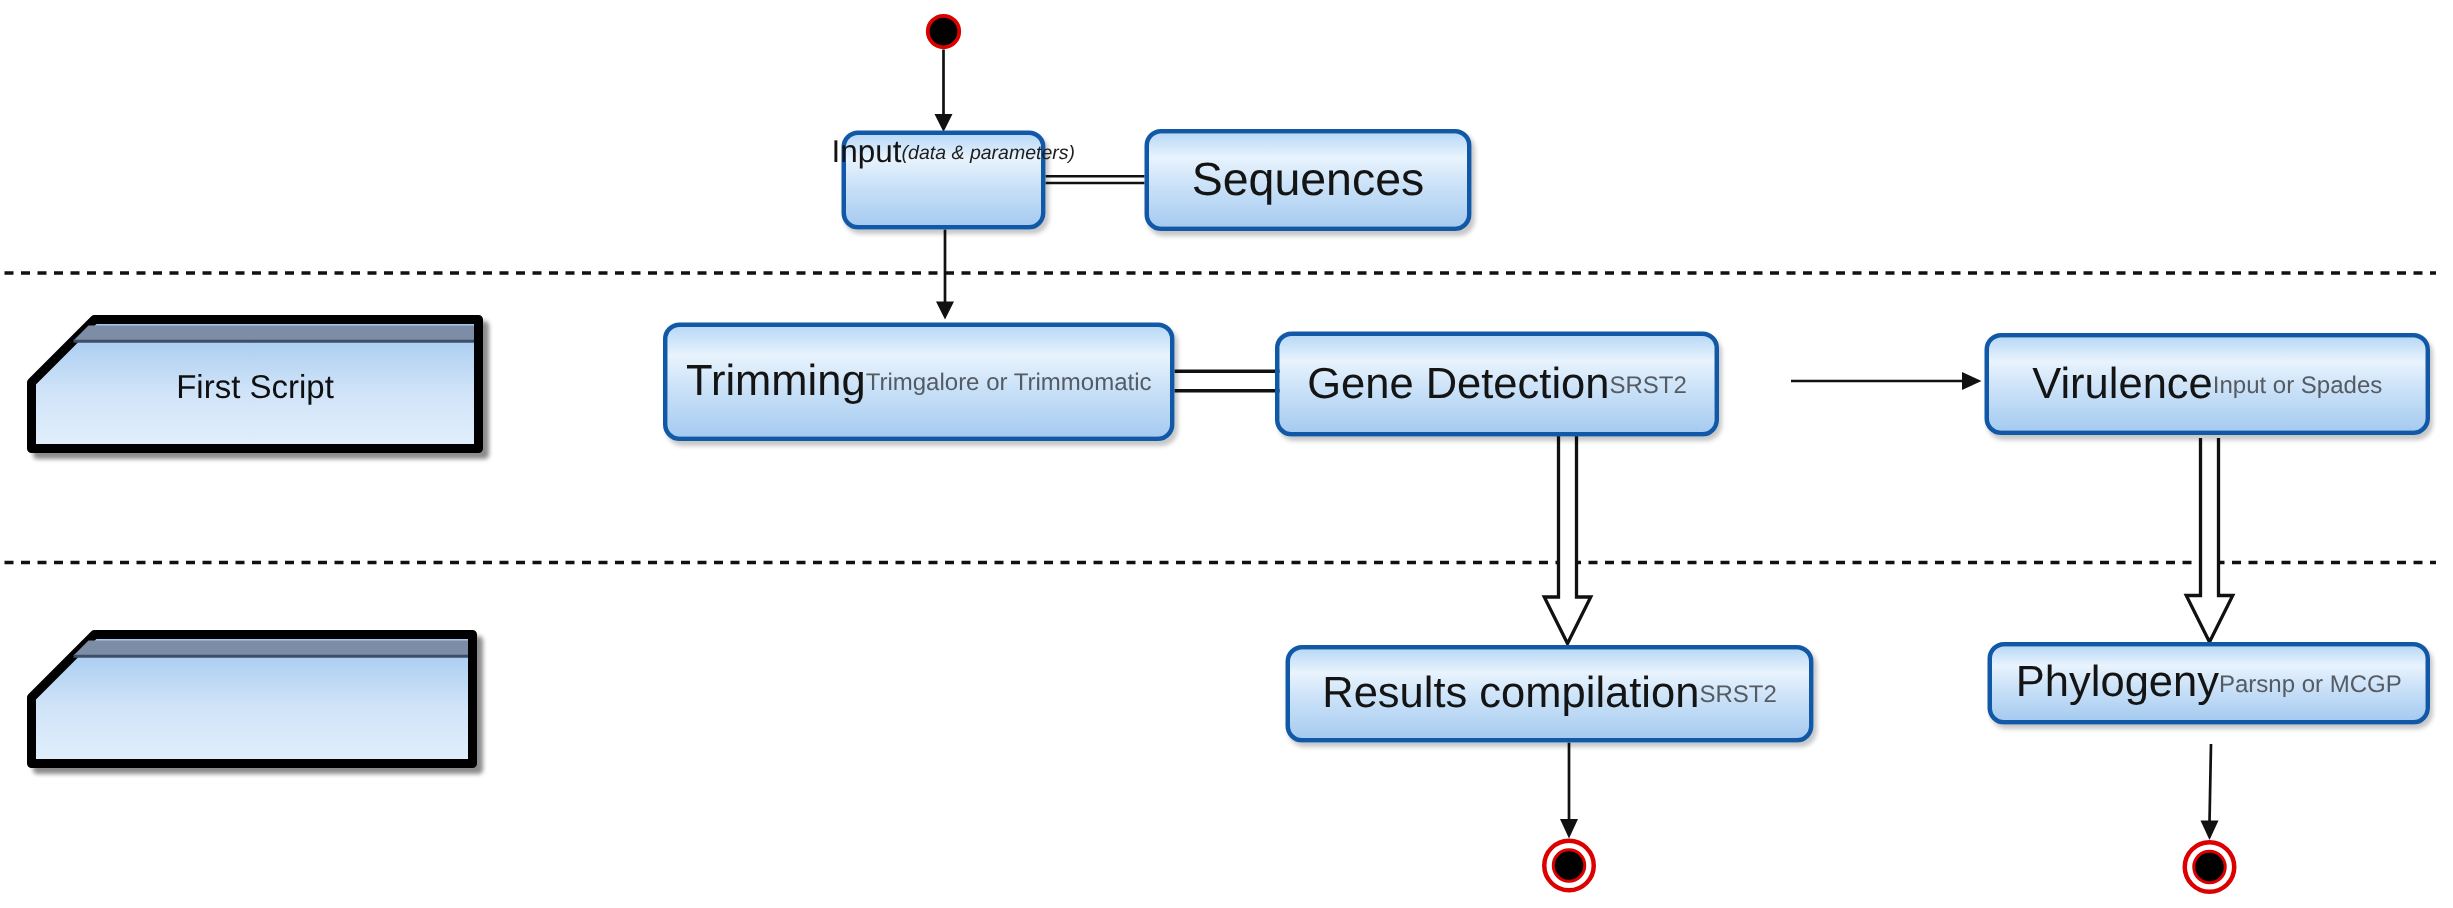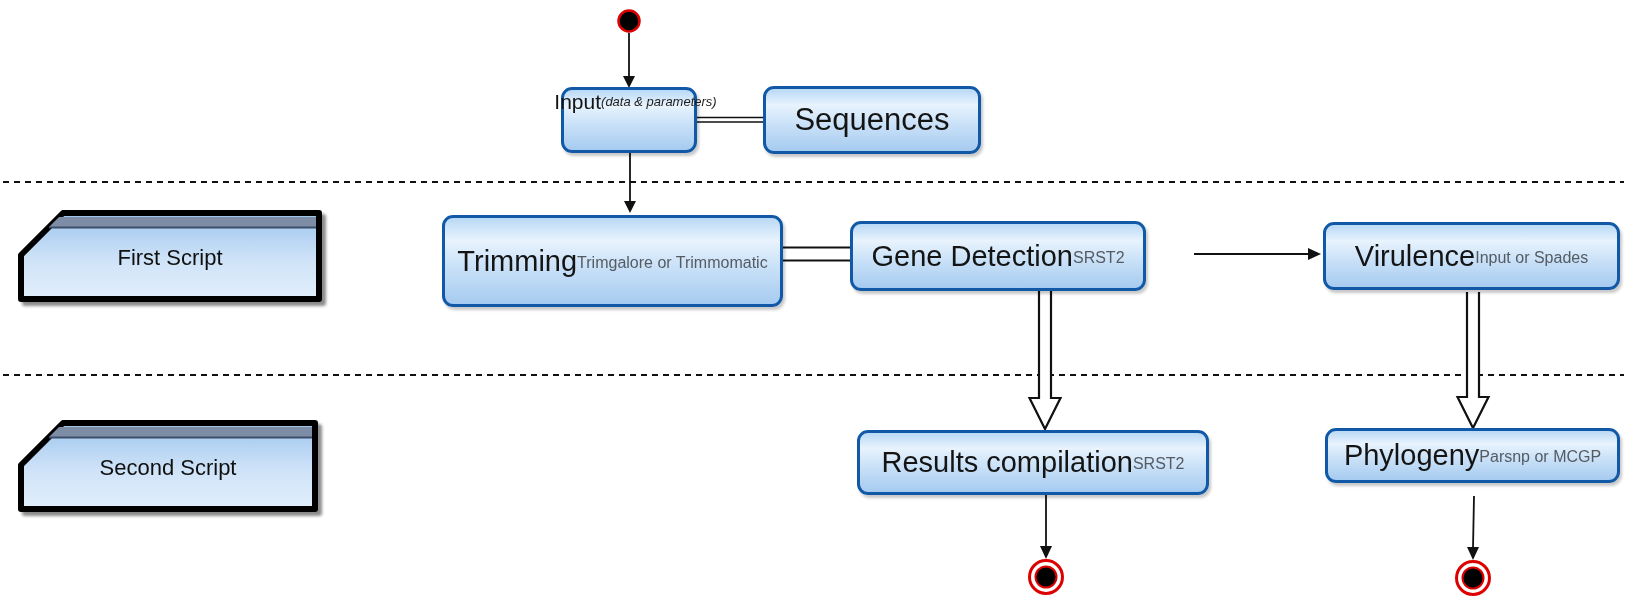--- a/index.html
+++ b/index.html
@@ -109,34 +109,31 @@
       <polygon points="45,3 297,3 297,89 3,89 3,45" fill="url(#gScript)" stroke="#000" stroke-width="6" stroke-linejoin="round"></polygon>
       <polygon points="41,7 294,7 294,17 31,17" fill="#7e8da6"></polygon>
       <line x1="31" y1="17.5" x2="294" y2="17.5" stroke="#3e5068" stroke-width="2"></line>
     </g>
   </svg>
 
 
   <div class="lane-label" style="left:18px;top:214px;width:304px;height:88px">
     <span>First Script</span>
   </div>
-  <div class="lane-label" style="left:18px;top:424px;width:300px;height:88px">
-    <span>Second Script</span>
-  </div>
 
   <div class="activity left" style="left:561px;top:87px;width:136px;height:66px">
     <div class="t">Input</div>
     <div class="s">(data &amp; parameters)</div>
   </div>
 
   <div class="activity big" style="left:763px;top:86px;width:218px;height:68px">
     <div class="t">Sequences</div>
   </div>
 
-  <div class="activity" style="left:442px;top:215px;width:341px;height:92px">
+  <div class="activity" style="left:442px;top:215px;width:341px;height:79px">
     <div class="t">Trimming</div>
     <div class="s">Trimgalore or Trimmomatic</div>
   </div>
 
   <div class="activity" style="left:850px;top:221px;width:296px;height:70px">
     <div class="t">Gene Detection</div>
     <div class="s">SRST2</div>
   </div>
 
   <div class="activity" style="left:1323px;top:222px;width:297px;height:68px">

